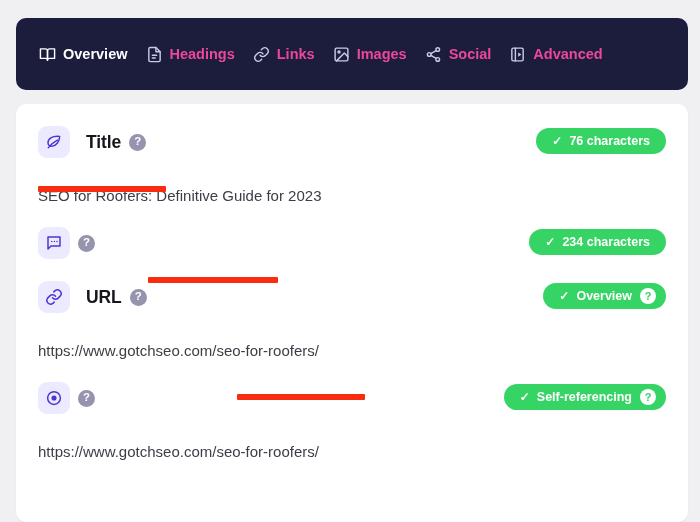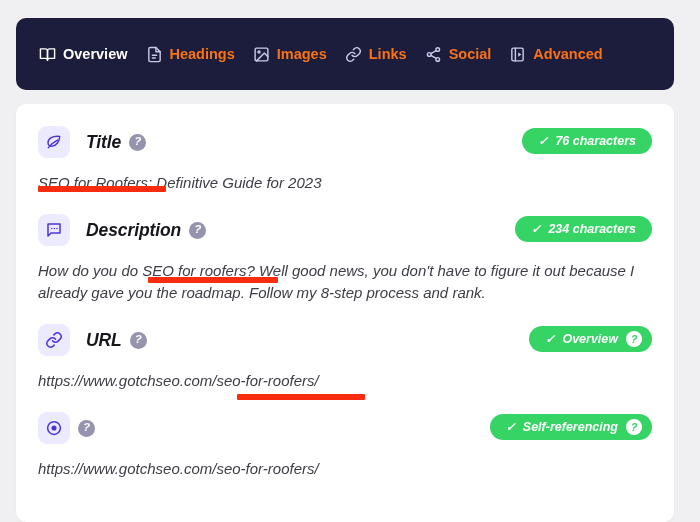--- a/index.html
+++ b/index.html
@@ -13,40 +13,40 @@
   body {
     background: #f0f0f2;
     font-family: "Liberation Sans", sans-serif;
     -webkit-font-smoothing: antialiased;
   }
 
   .page {
     position: relative;
     width: 700px;
     height: 522px;
-    padding: 18px 26px 0 16px;
+    padding: 18px 12px 0 16px;
   }
 
   
   .navbar {
     background: #1c1c3c;
     border-radius: 10px;
     height: 72px;
     display: flex;
     align-items: center;
     padding: 0 14px;
     gap: 0;
   }
 
   .nav-item {
     display: flex;
     align-items: center;
     gap: 7px;
     padding: 6px 9px;
-    color: #f97316;
+    color: #ec4899;
     font-size: 14.5px;
     font-weight: 700;
     white-space: nowrap;
     cursor: pointer;
     border-radius: 6px;
   }
 
   .nav-item.active { color: #ffffff; }
 
   .nav-icon {
@@ -64,21 +64,21 @@
     margin-top: 14px;
     background: #ffffff;
     border-radius: 10px;
     height: 418px;
     padding: 20px 22px 0 22px;
     box-shadow: 0 1px 2px rgba(16,16,40,0.06);
     position: relative;
     overflow: hidden;
   }
 
-  .section { position: relative; font-style: italic; }
+  .section { position: relative; }
   .section + .section { margin-top: 18px; }
 
   .section-head {
     display: flex;
     align-items: center;
     height: 36px;
   }
 
   .sec-icon-box {
     width: 32px;
@@ -148,21 +148,21 @@
     align-items: center;
     justify-content: center;
     margin-left: 1px;
     margin-right: -6px;
     cursor: pointer;
     line-height: 1;
     flex: 0 0 16px;
   }
 
   .sec-body {
-    margin-top: 12px;
+    margin-top: 25px;
     font-size: 15px;
     line-height: 1.47;
     color: #3d3d46;
     position: relative;
     display: inline-block;
     max-width: 100%;
   }
   .sec-body.full { display: block; }
 
   
@@ -202,36 +202,36 @@
           <path d="M14 2v6h6"></path>
           <path d="M9 13h6M9 17h4"></path>
         </svg>
       </span>
       <span>Headings</span>
     </div>
 
     <div class="nav-item">
       <span class="nav-icon">
         <svg width="17" height="17" viewBox="0 0 24 24" fill="none" stroke="#c7cbe8" stroke-width="2" stroke-linecap="round" stroke-linejoin="round">
+          <path d="M10 13a5 5 0 0 0 7.5.5l3-3a5 5 0 0 0-7-7l-1.7 1.7"></path>
+          <path d="M14 11a5 5 0 0 0-7.5-.5l-3 3a5 5 0 0 0 7 7l1.7-1.7"></path>
+        </svg>
+      </span>
+      <span>Links</span>
+    </div>
+
+    <div class="nav-item">
+      <span class="nav-icon">
+        <svg width="17" height="17" viewBox="0 0 24 24" fill="none" stroke="#c7cbe8" stroke-width="2" stroke-linecap="round" stroke-linejoin="round">
           <rect x="3" y="3" width="18" height="18" rx="2"></rect>
           <circle cx="8.5" cy="8.5" r="1.5"></circle>
           <path d="M21 15l-5-5L5 21"></path>
         </svg>
       </span>
       <span>Images</span>
-    </div>
-
-    <div class="nav-item">
-      <span class="nav-icon">
-        <svg width="17" height="17" viewBox="0 0 24 24" fill="none" stroke="#c7cbe8" stroke-width="2" stroke-linecap="round" stroke-linejoin="round">
-          <path d="M10 13a5 5 0 0 0 7.5.5l3-3a5 5 0 0 0-7-7l-1.7 1.7"></path>
-          <path d="M14 11a5 5 0 0 0-7.5-.5l-3 3a5 5 0 0 0 7 7l1.7-1.7"></path>
-        </svg>
-      </span>
-      <span>Links</span>
     </div>
 
 
     <div class="nav-item">
       <span class="nav-icon">
         <svg width="17" height="17" viewBox="0 0 24 24" fill="none" stroke="#c7cbe8" stroke-width="2" stroke-linecap="round" stroke-linejoin="round">
           <circle cx="18" cy="5" r="2.6"></circle>
           <circle cx="6" cy="12" r="2.6"></circle>
           <circle cx="18" cy="19" r="2.6"></circle>
           <path d="M8.3 10.8l7.4-4.3M8.3 13.2l7.4 4.3"></path>
@@ -276,28 +276,26 @@
     <div class="section">
       <div class="section-head">
         <span class="sec-icon-box">
           <svg width="18" height="18" viewBox="0 0 24 24" fill="none" stroke="#4c35d4" stroke-width="2" stroke-linecap="round" stroke-linejoin="round">
             <path d="M4 4h16v12H8l-4 4z"></path>
             <circle cx="9" cy="10" r="1" fill="#4c35d4" stroke="none"></circle>
             <circle cx="12.5" cy="10" r="1" fill="#4c35d4" stroke="none"></circle>
             <circle cx="16" cy="10" r="1" fill="#4c35d4" stroke="none"></circle>
           </svg>
         </span>
-        <span class="sec-title">Description</span>
         <span class="help-icon">?</span>
       </div>
       <div class="badge">
         <span class="check">✓</span>
         <span>234 characters</span>
       </div>
-      <div class="sec-body full">How do you do SEO for roofers? Well good news, you don't have to figure it out because I already gave you the roadmap. Follow my 8-step process and rank.</div>
     </div>
 
     <div class="section">
       <div class="section-head">
         <span class="sec-icon-box">
           <svg width="18" height="18" viewBox="0 0 24 24" fill="none" stroke="#4c35d4" stroke-width="2" stroke-linecap="round" stroke-linejoin="round">
             <path d="M10 13a5 5 0 0 0 7.5.5l3-3a5 5 0 0 0-7-7l-1.7 1.7"></path>
             <path d="M14 11a5 5 0 0 0-7.5-.5l-3 3a5 5 0 0 0 7 7l1.7-1.7"></path>
           </svg>
         </span>

